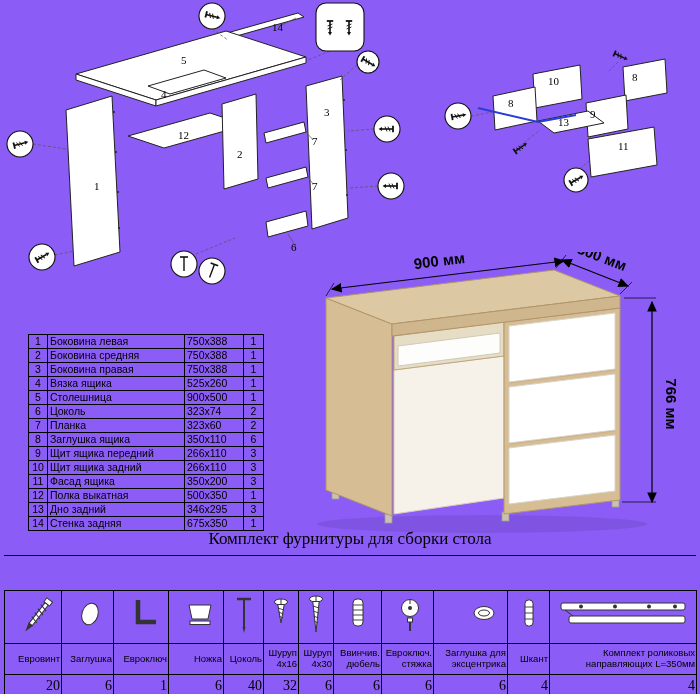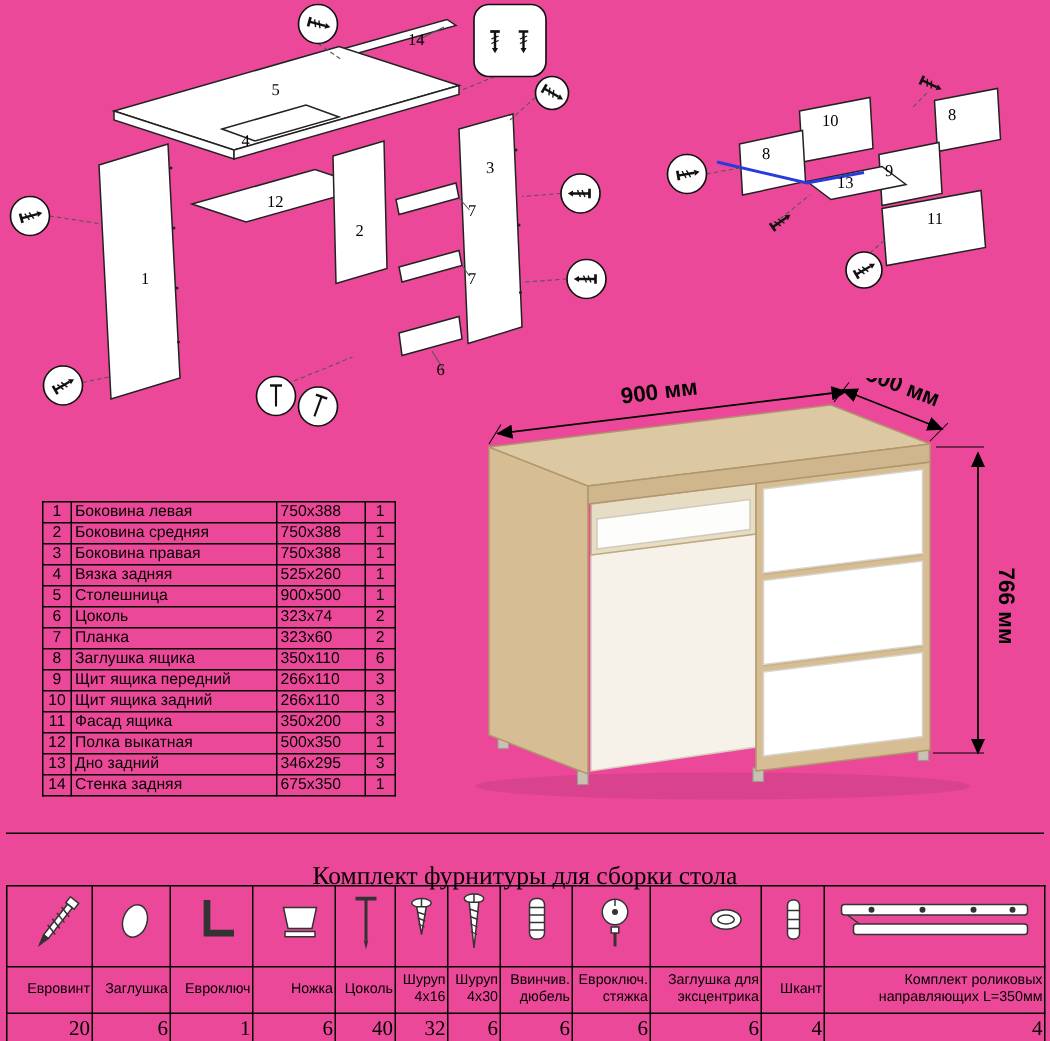--- a/index.html
+++ b/index.html
@@ -1,35 +1,35 @@
 <!DOCTYPE html>
 <html><head>
 <meta charset="utf-8">
 <style>
   html,body { margin:0; padding:0; background:#fff; }
-  .page { position:relative; width:700px; height:694px; background:#ec4899; overflow:hidden;
+  .page { position:relative; width:700px; height:694px; background:#8b5cf6; overflow:hidden;
           font-family:"Liberation Sans", sans-serif; color:#000; }
   .diag { position:absolute; }
   .diag svg { position:absolute; left:0; top:0; }
   .plabel { position:absolute; font:11px "Liberation Serif", serif; color:#000; }
   
   .parts-wrap { position:absolute; left:28px; top:334px; }
   .parts { border-collapse:collapse; }
   .parts td { border:1px solid #000; font:10.5px/13px "Liberation Sans", sans-serif;
               padding:0 2px; height:13px; white-space:nowrap; }
   .c-num { width:14px; text-align:center; }
   .c-name { width:132px; }
   .c-size { width:54px; }
   .c-qty { width:15px; text-align:center; }
   
   .desk { position:absolute; left:282px; top:252px; width:412px; height:300px; }
   .dim { font-family:"Liberation Sans", sans-serif; font-size:15px; font-weight:600; fill:#000; }
   
   .rule { position:absolute; left:4px; width:692px; top:555px; border-top:1px solid #000; height:0; }
-  .section-title { position:absolute; left:0; width:700px; top:574px; text-align:center;
+  .section-title { position:absolute; left:0; width:700px; top:529px; text-align:center;
                    font:17px "Liberation Serif", serif; }
   
   .hw { position:absolute; left:4px; top:590px; width:692px; border-collapse:collapse; table-layout:fixed; }
   .hw td { border:1px solid #000; text-align:right; vertical-align:middle; overflow:hidden; }
   .ic-cell { height:46px; }
   .lbl-cell { height:28px; font:9.5px/1.12 "Liberation Sans", sans-serif; padding:1px; }
   .qty-cell { height:20px; font:14px "Liberation Serif", serif; }
 </style>
 </head>
 <body>
@@ -176,21 +176,21 @@
             <td class="c-qty">1</td>
           </tr>
       <tr>
             <td class="c-num">3</td>
             <td class="c-name">Боковина правая</td>
             <td class="c-size">750x388</td>
             <td class="c-qty">1</td>
           </tr>
       <tr>
             <td class="c-num">4</td>
-            <td class="c-name">Вязка задняя</td>
+            <td class="c-name">Вязка ящика</td>
             <td class="c-size">525x260</td>
             <td class="c-qty">1</td>
           </tr>
       <tr>
             <td class="c-num">5</td>
             <td class="c-name">Столешница</td>
             <td class="c-size">900x500</td>
             <td class="c-qty">1</td>
           </tr>
       <tr>

